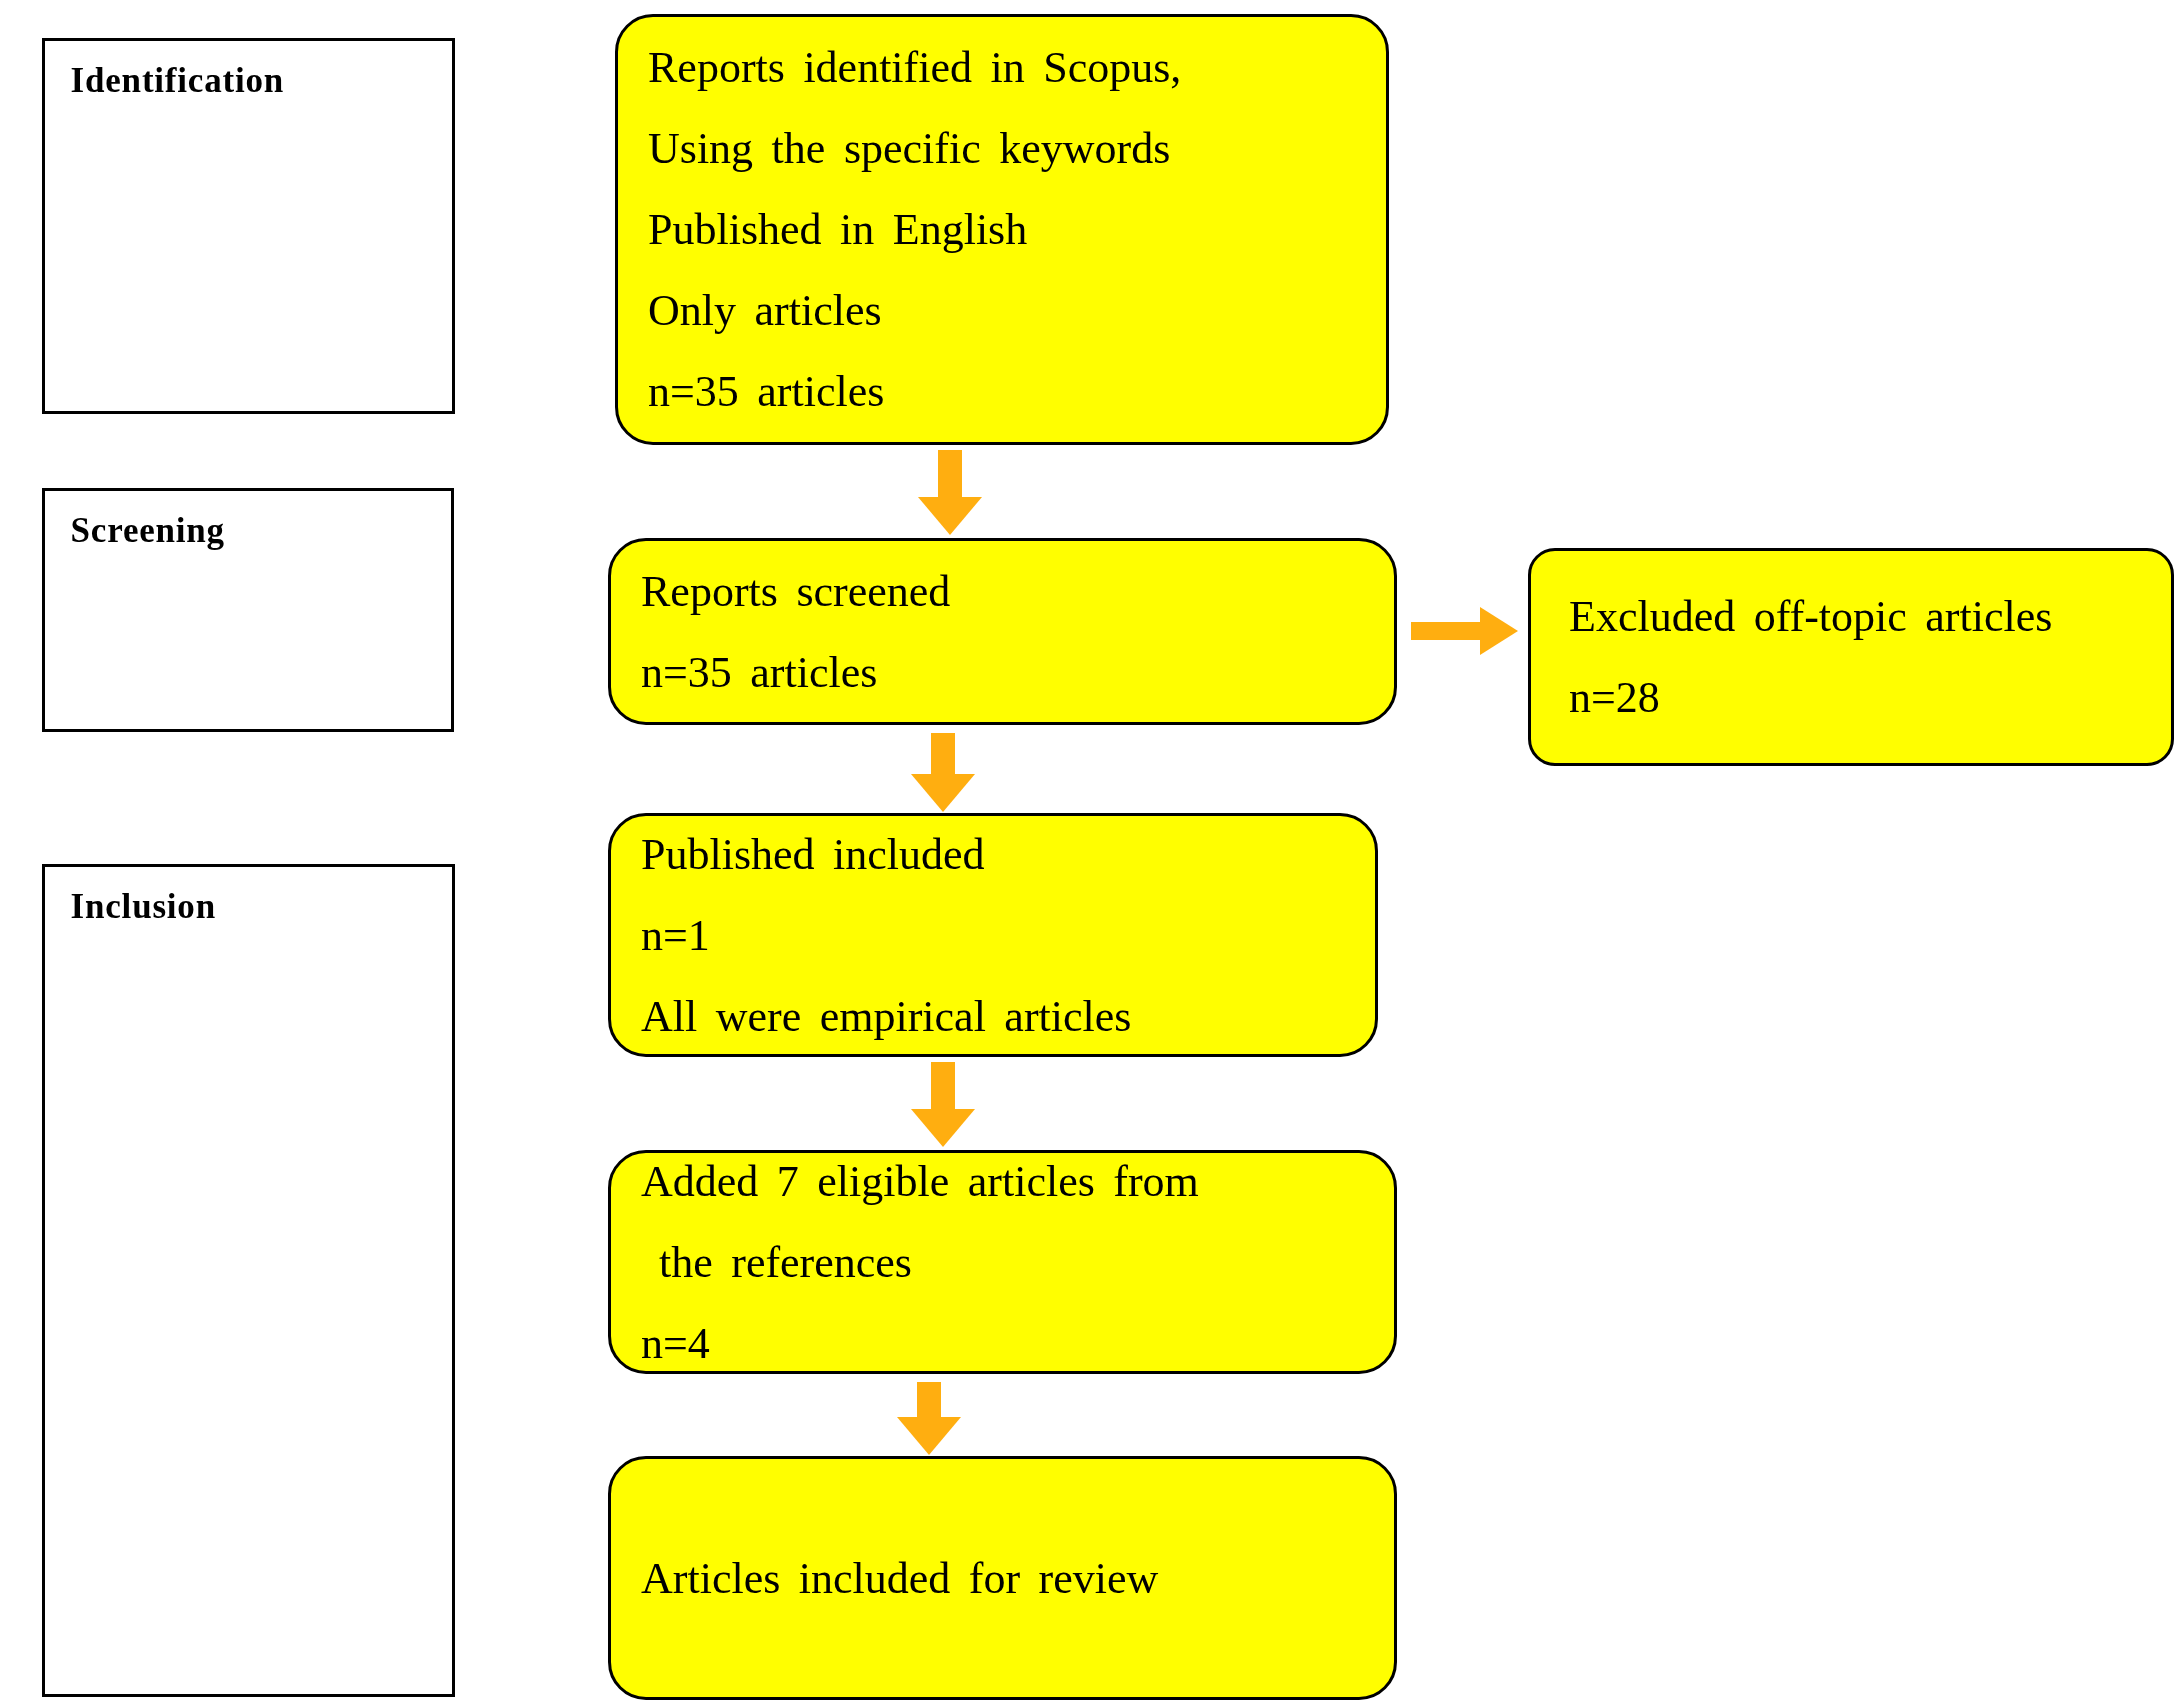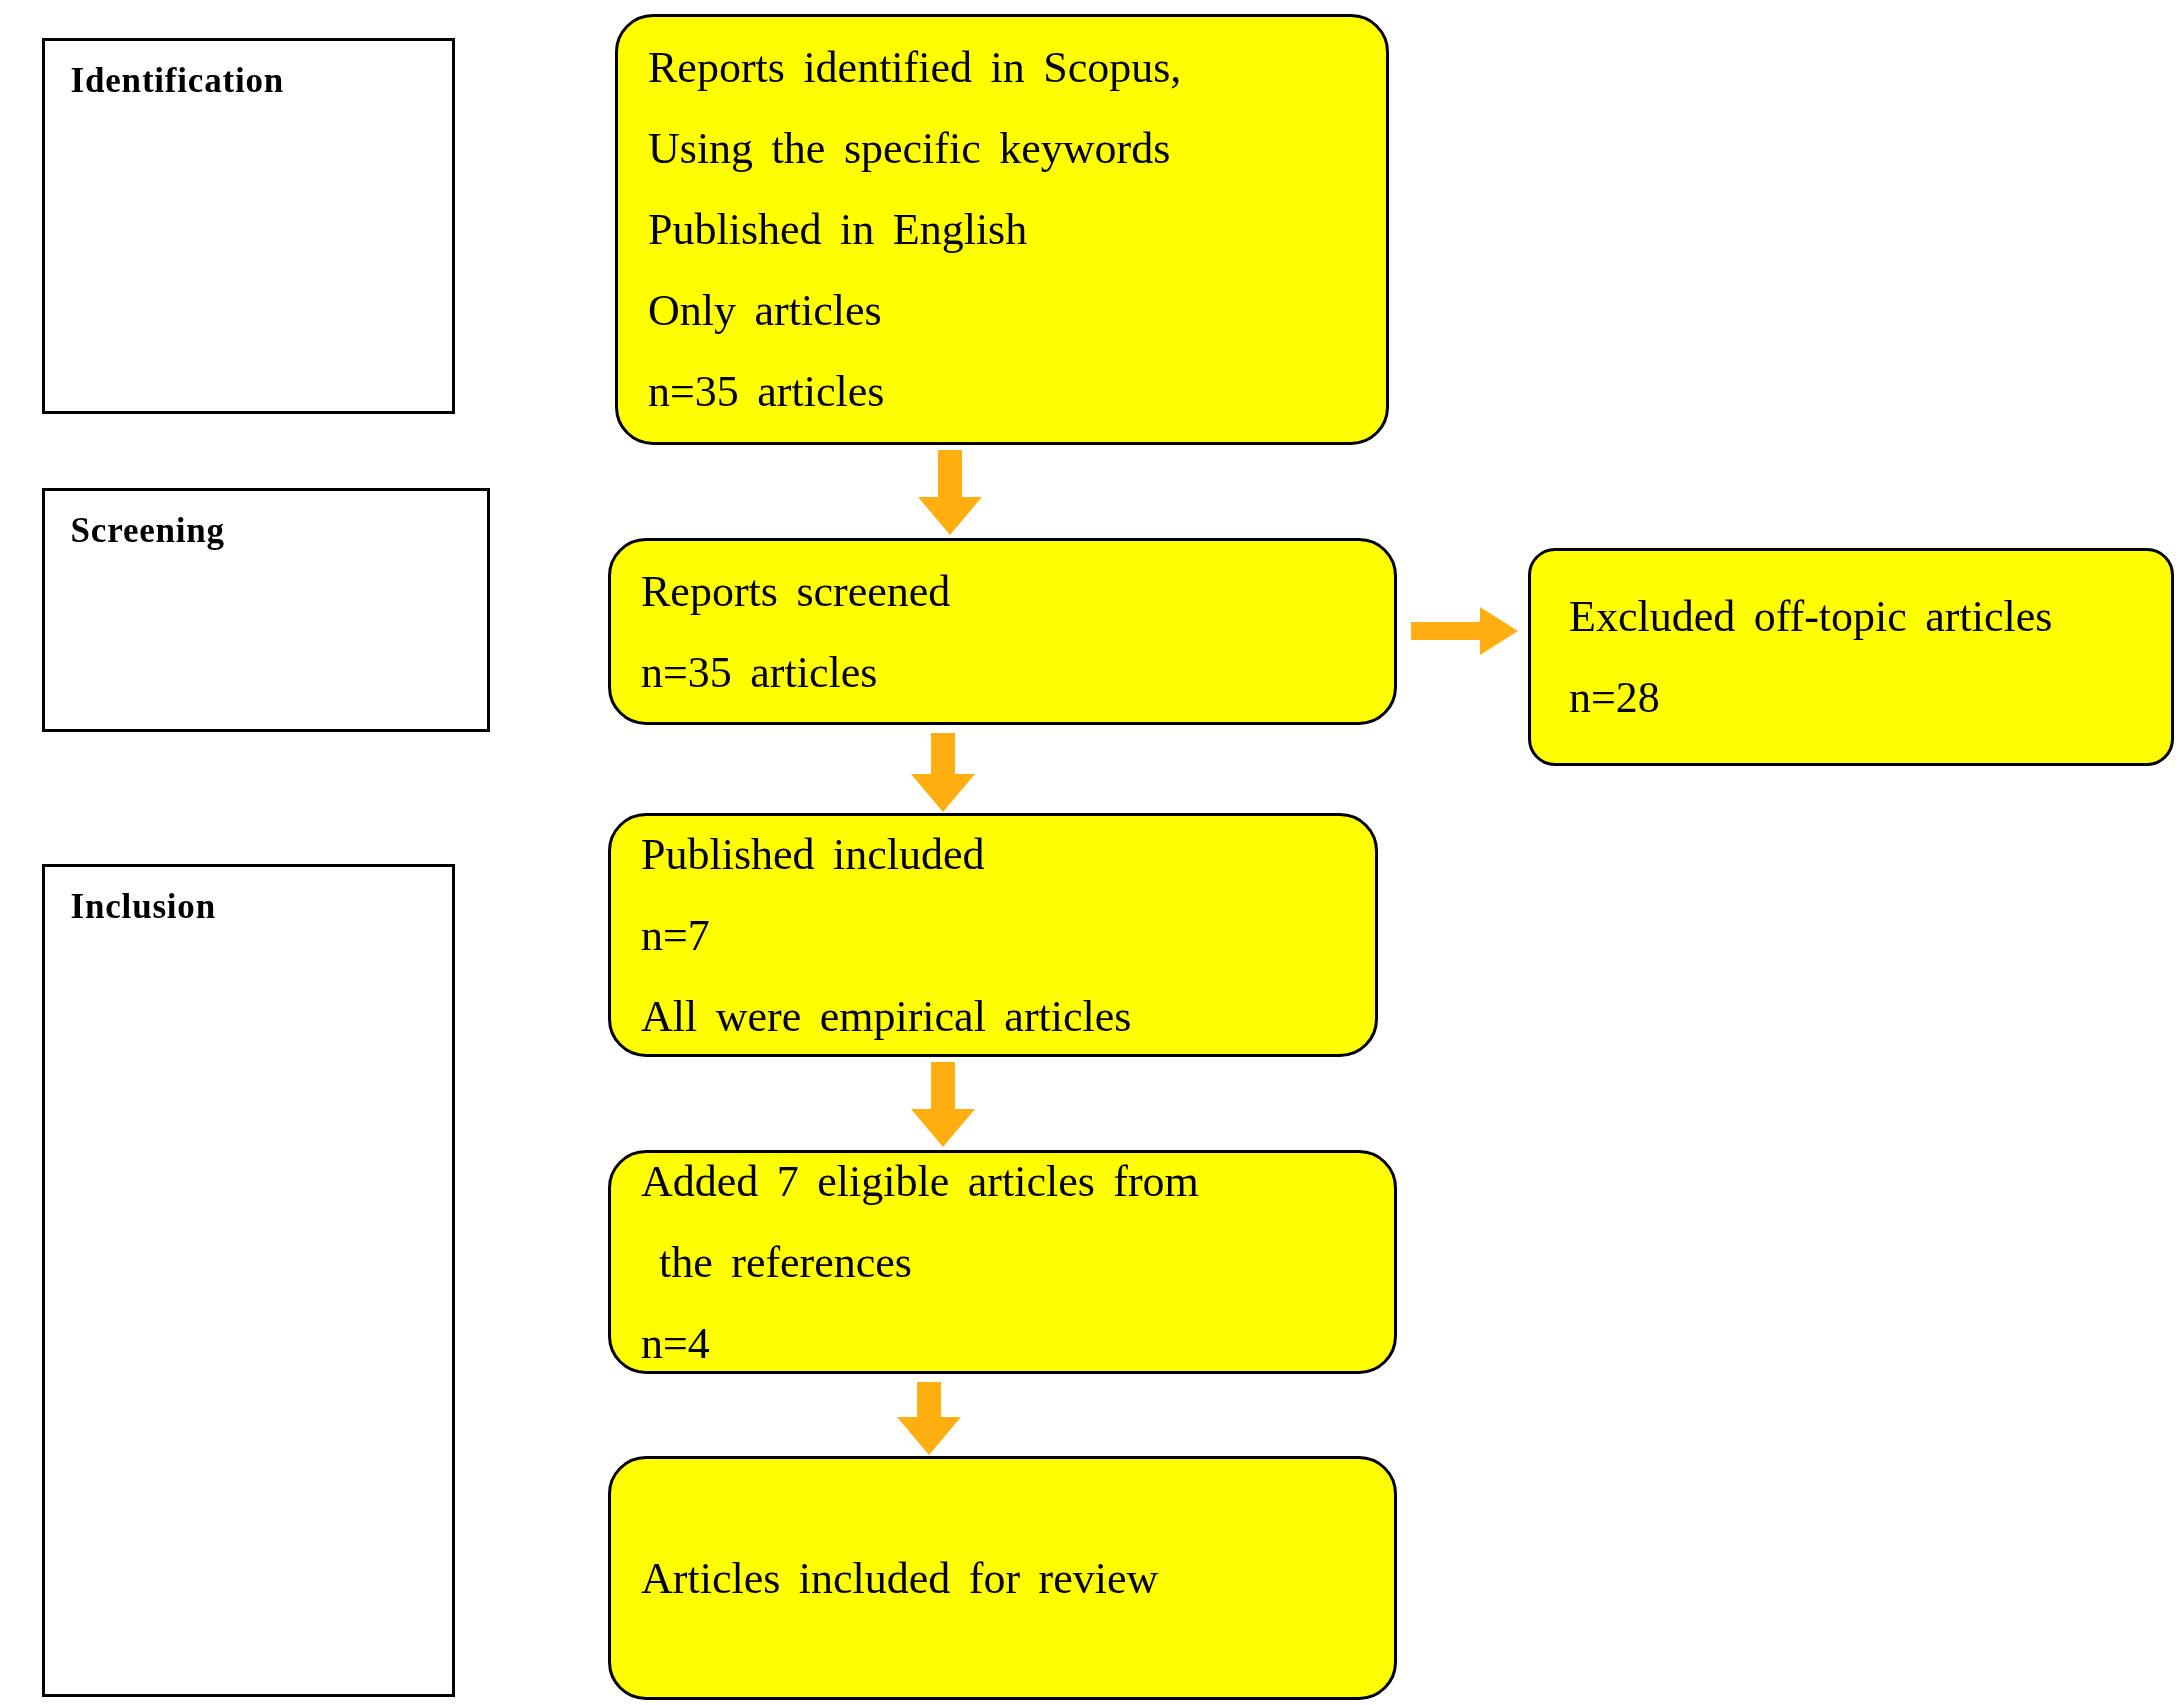--- a/index.html
+++ b/index.html
@@ -82,21 +82,21 @@
 </style>
 </head>
 <body>
 
 <div class="canvas">
 
   <div class="stage-box" style="left:42px; top:38px; width:413px; height:376px;">
     <div class="stage-label">Identification</div>
   </div>
 
-  <div class="stage-box" style="left:42px; top:488px; width:448px; height:244px;">
+  <div class="stage-box" style="left:42px; top:488px; width:412px; height:244px;">
     <div class="stage-label">Screening</div>
   </div>
 
   <div class="stage-box" style="left:42px; top:864px; width:413px; height:833px;">
     <div class="stage-label">Inclusion</div>
   </div>
 
   <div class="flow-box" style="left:615px; top:14.3px; width:774px; height:431px;">
     <div class="line">Reports identified in Scopus,</div>
     <div class="line">Using the specific keywords</div>
@@ -125,21 +125,21 @@
     <div class="line">n=28</div>
   </div>
 
   <div class="arrow-v" style="left:911px; top:733px;">
     <div class="stem" style="height:41px;"></div>
     <div class="head"></div>
   </div>
 
   <div class="flow-box" style="left:608px; top:813px; width:770px; height:244px;">
     <div class="line">Published included</div>
-    <div class="line">n=7</div>
+    <div class="line">n=1</div>
     <div class="line">All were empirical articles</div>
   </div>
 
   <div class="arrow-v" style="left:911px; top:1062px;">
     <div class="stem" style="height:47px;"></div>
     <div class="head"></div>
   </div>
 
   <div class="flow-box" style="left:608px; top:1150px; width:789px; height:224px;">
     <div class="line">Added 7 eligible articles from</div>

